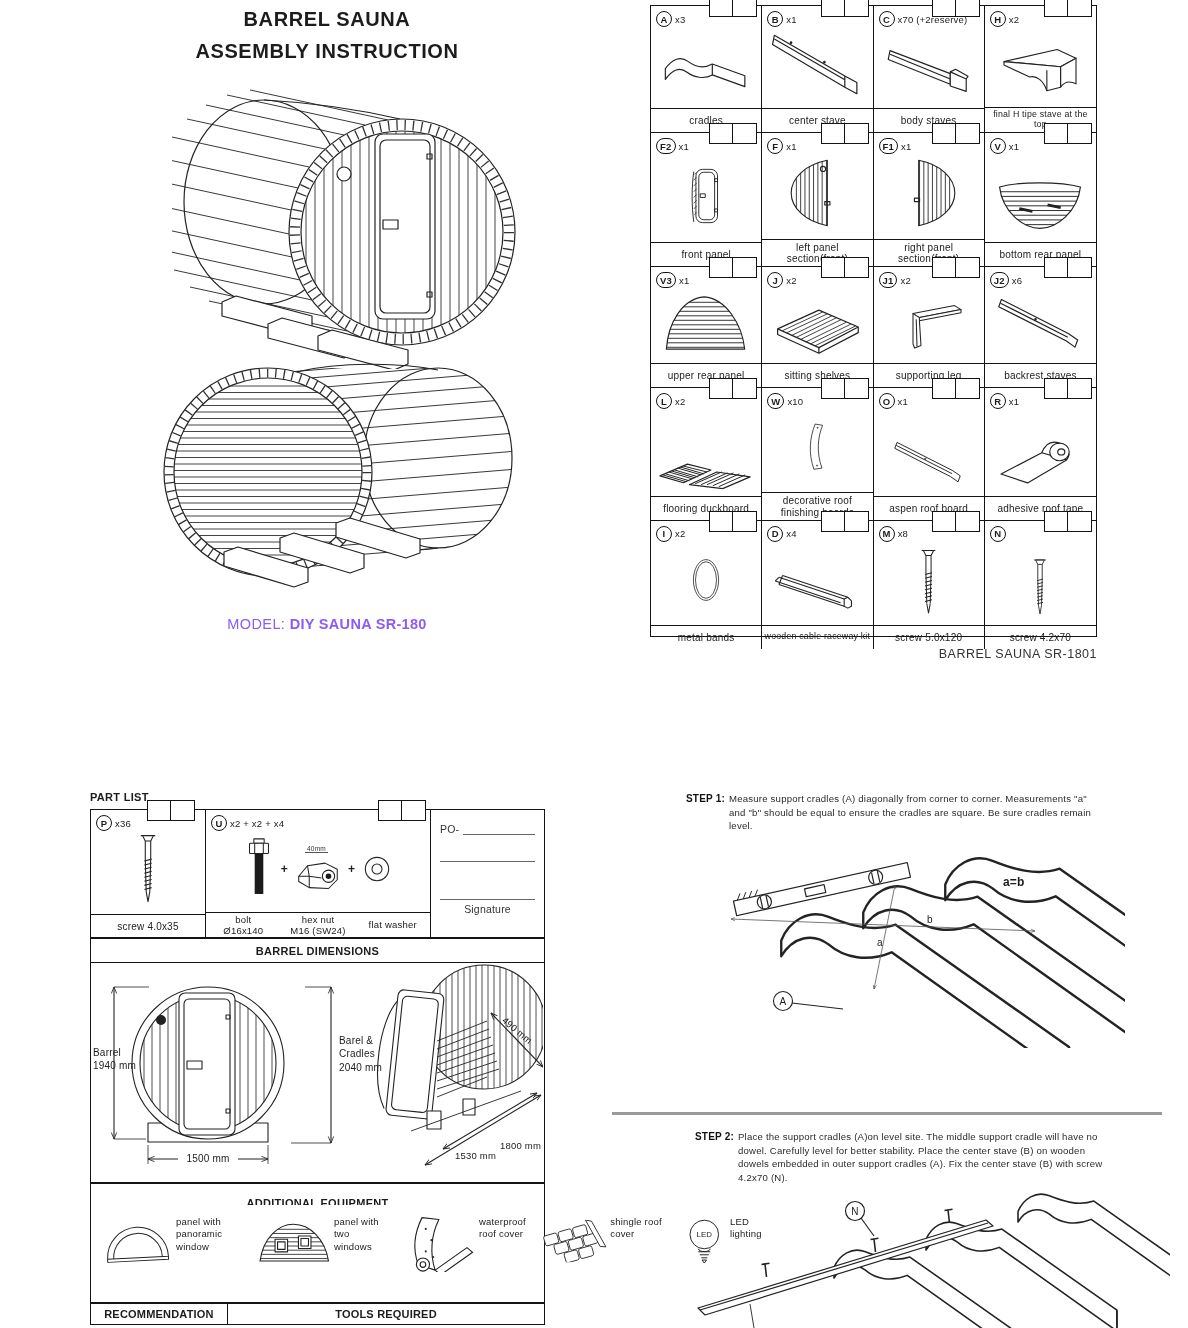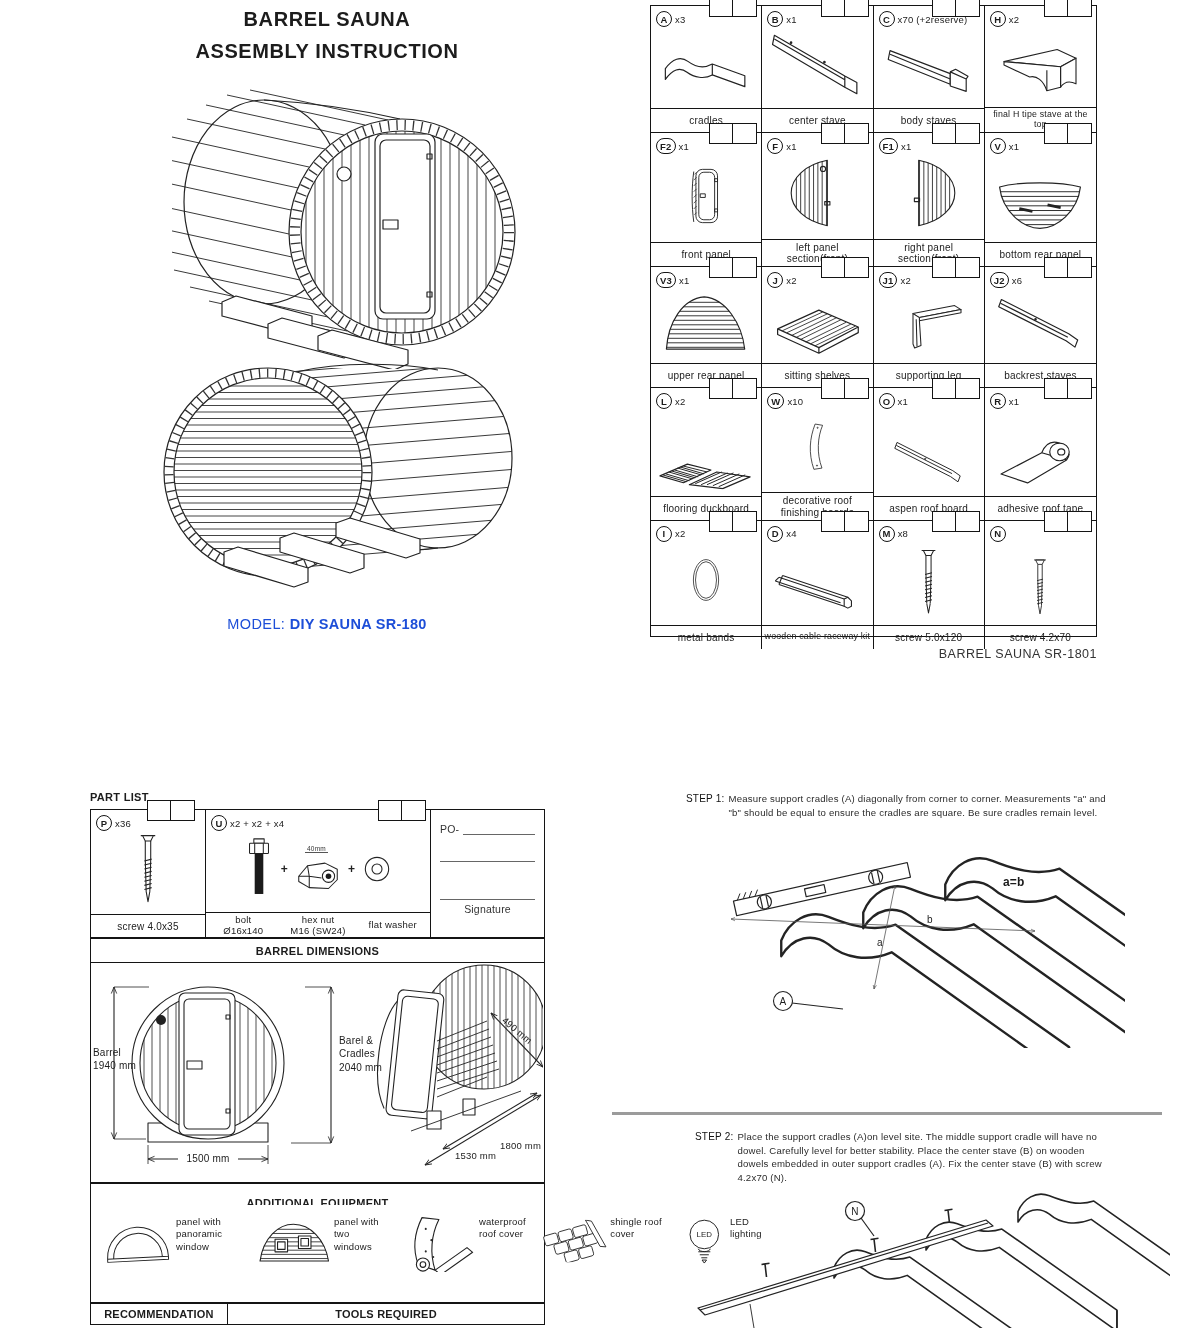--- a/index.html
+++ b/index.html
@@ -3,21 +3,21 @@
 <meta charset="utf-8">
 <style>
   *{box-sizing:border-box;margin:0;padding:0}
   body{background:#e8e8e8;font-family:"Liberation Sans",sans-serif}
   .canvas{position:relative;width:1188px;height:1328px;background:#fff;color:#1c1c1c;overflow:hidden;letter-spacing:.2px}
   svg{display:block}
   svg text{font-family:"Liberation Sans",sans-serif;fill:#1c1c1c}
   
   .title{position:absolute;left:88px;top:8px;width:478px;text-align:center;font-weight:bold;font-size:20px;letter-spacing:.6px}
   .title .l2{margin-top:9px}
-  .model{position:absolute;left:88px;top:616px;width:478px;text-align:center;font-size:14.5px;letter-spacing:.4px;color:#1d4ed8}
+  .model{position:absolute;left:88px;top:616px;width:478px;text-align:center;font-size:14.5px;letter-spacing:.4px;color:#8b5cf6}
   .model b{letter-spacing:.3px}
   
   .parts{position:absolute;left:650px;top:5px;width:447px;height:632px;border:1.6px solid #141414;display:grid;grid-template-columns:repeat(4,1fr);grid-template-rows:repeat(5,1fr);overflow:visible;background:#fff}
   .pcell{position:relative;border-right:1.6px solid #141414;border-bottom:1.6px solid #141414;display:flex;flex-direction:column;overflow:visible}
   .pcell:nth-child(4n){border-right:none}
   .pcell:nth-child(n+17){border-bottom:none}
   .chead{position:absolute;top:5px;left:5px;display:flex;align-items:center;gap:3px;z-index:2}
   .badge{border:1.5px solid #141414;border-radius:9px;min-width:16px;height:16px;padding:0 3px;display:inline-flex;align-items:center;justify-content:center;font-weight:bold;font-size:9.5px;background:#fff}
   .qty{font-size:9.5px;color:#222}
   .chk{position:absolute;top:-10px;right:4px;display:flex;z-index:3}
@@ -48,21 +48,21 @@
   .bar{position:absolute;left:90px;width:455px;border:1.6px solid #141414;background:#fff;display:flex;align-items:center;justify-content:center;font-weight:bold;font-size:11px;letter-spacing:.3px}
   .framebox{position:absolute;left:90px;width:455px;border:1.6px solid #141414;border-top:none;background:#fff}
   .eqrow{display:flex;padding:7px 8px 0 10px;gap:14px}
   .eq{display:flex;align-items:flex-start}
   .eq .lbl{font-size:9.5px;line-height:1.3;margin-top:4px;white-space:pre-line;color:#222;padding-left:2px}
   .botrow{position:absolute;left:90px;top:1303px;width:455px;height:22px;border:1.6px solid #141414;display:grid;grid-template-columns:137px 1fr;background:#fff}
   .botrow div{display:flex;align-items:center;justify-content:center;font-weight:bold;font-size:11px}
   .botrow div:first-child{border-right:1.6px solid #141414}
   
   .step{position:absolute;display:flex;font-size:9.6px;line-height:1.42;color:#2b2b2b}
-  .steplabel{font-weight:normal;white-space:nowrap;margin-right:4px;font-size:10px;color:#111}
+  .steplabel{font-weight:bold;white-space:nowrap;margin-right:4px;font-size:10px;color:#111}
   .divider{position:absolute;left:612px;top:1112px;width:550px;height:3px;background:#9b9b9b}
   .abs{position:absolute}
 </style>
 </head>
 <body>
 
 <svg width="0" height="0" style="position:absolute" aria-hidden="true">
 <defs>
   <clipPath id="cp-halfL">
         <path d="M62,4 C36,9 20,25 20,42 C20,59 36,75 62,80 Z"></path>

